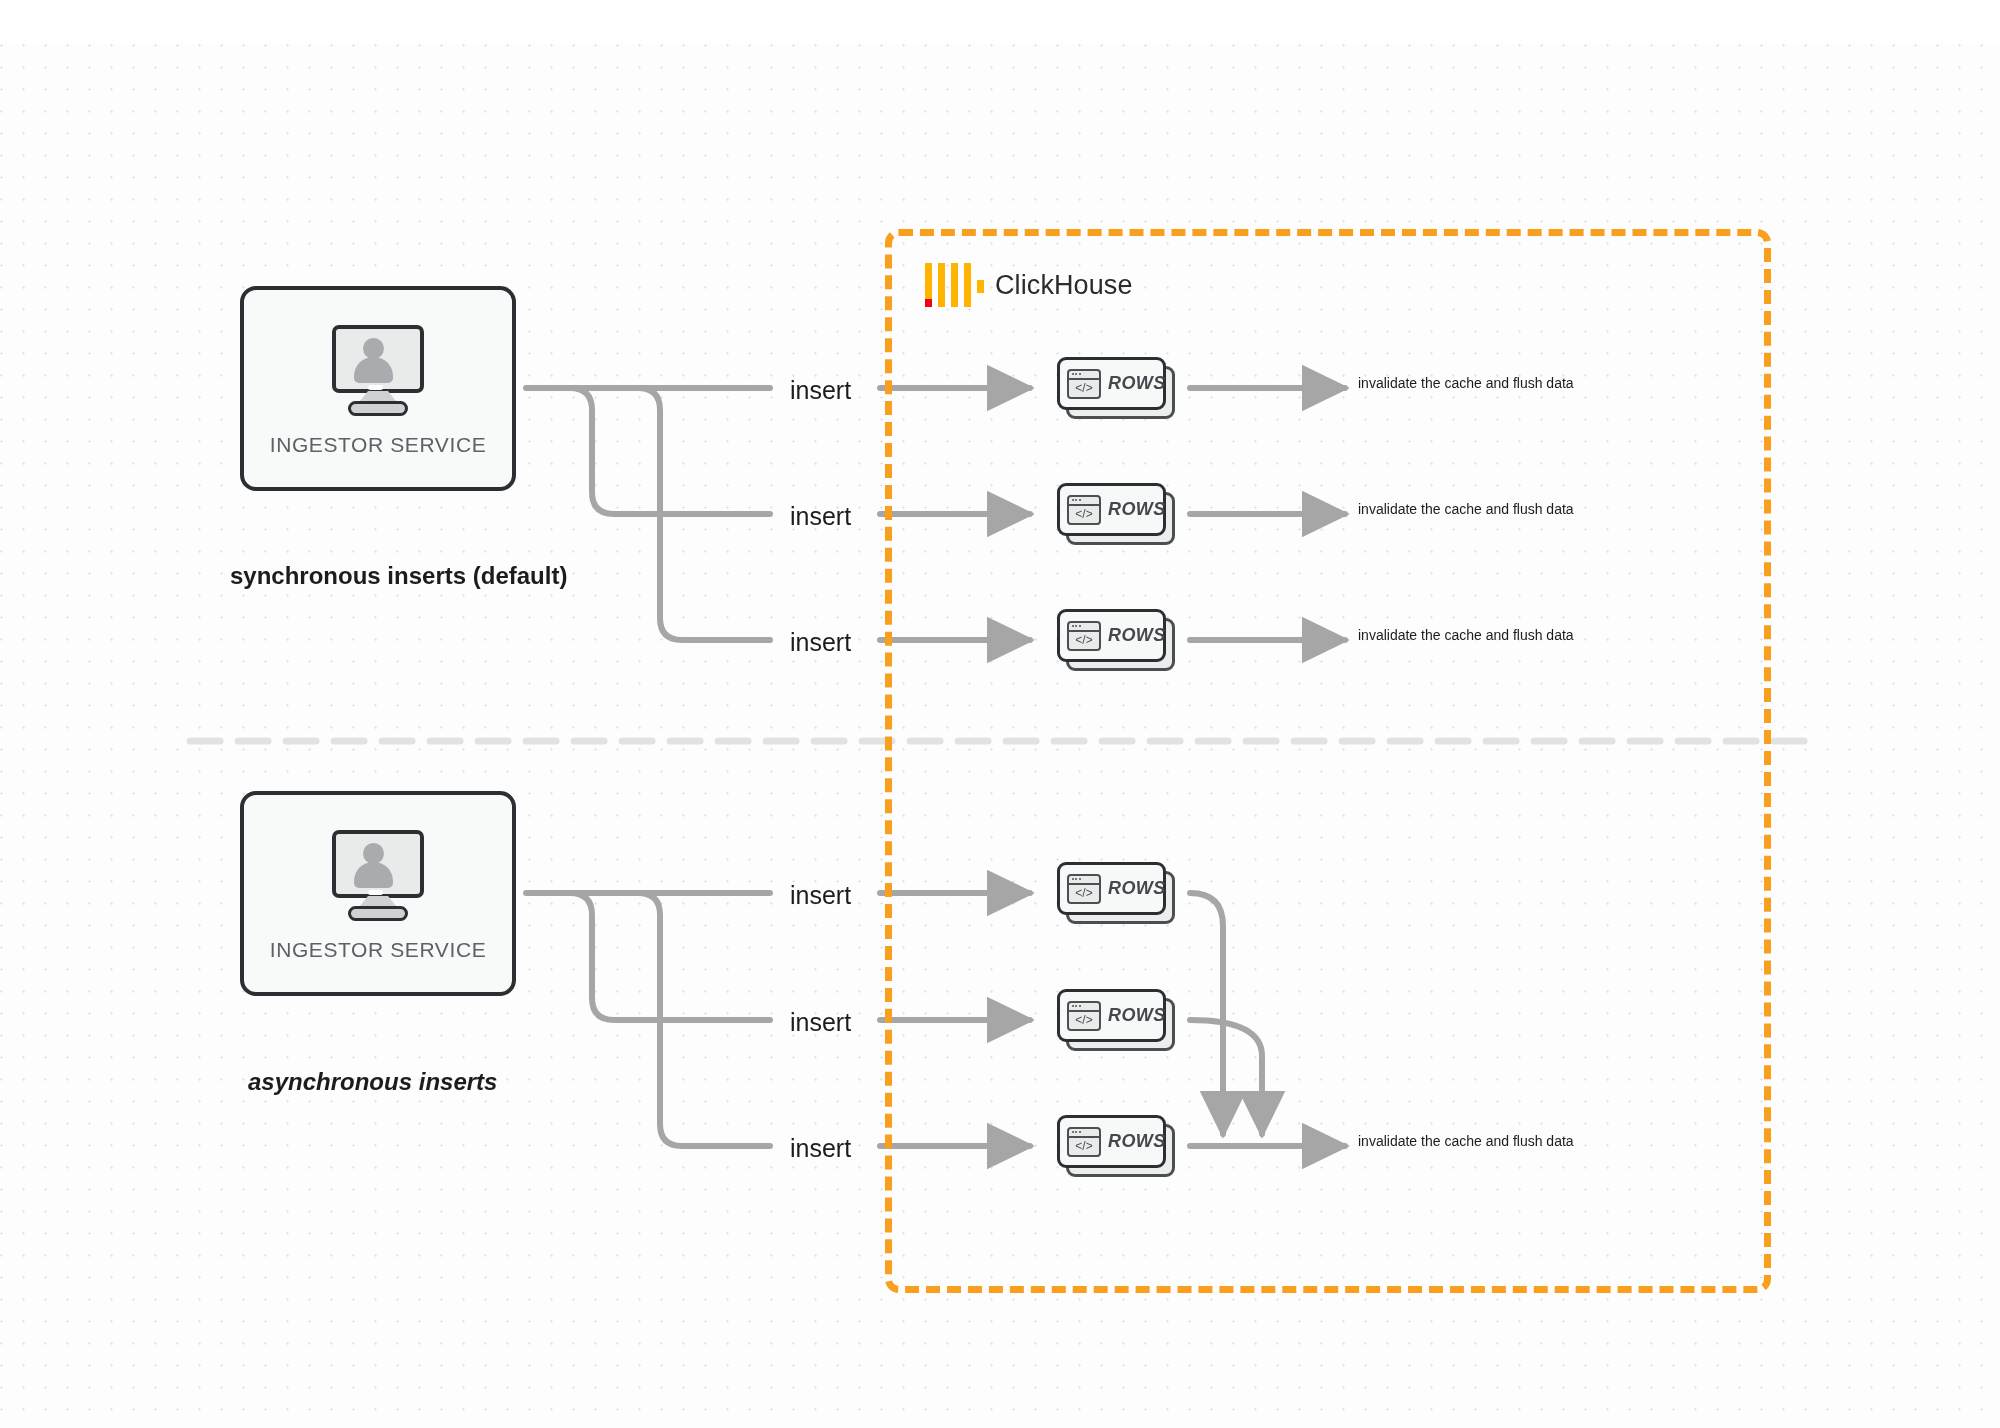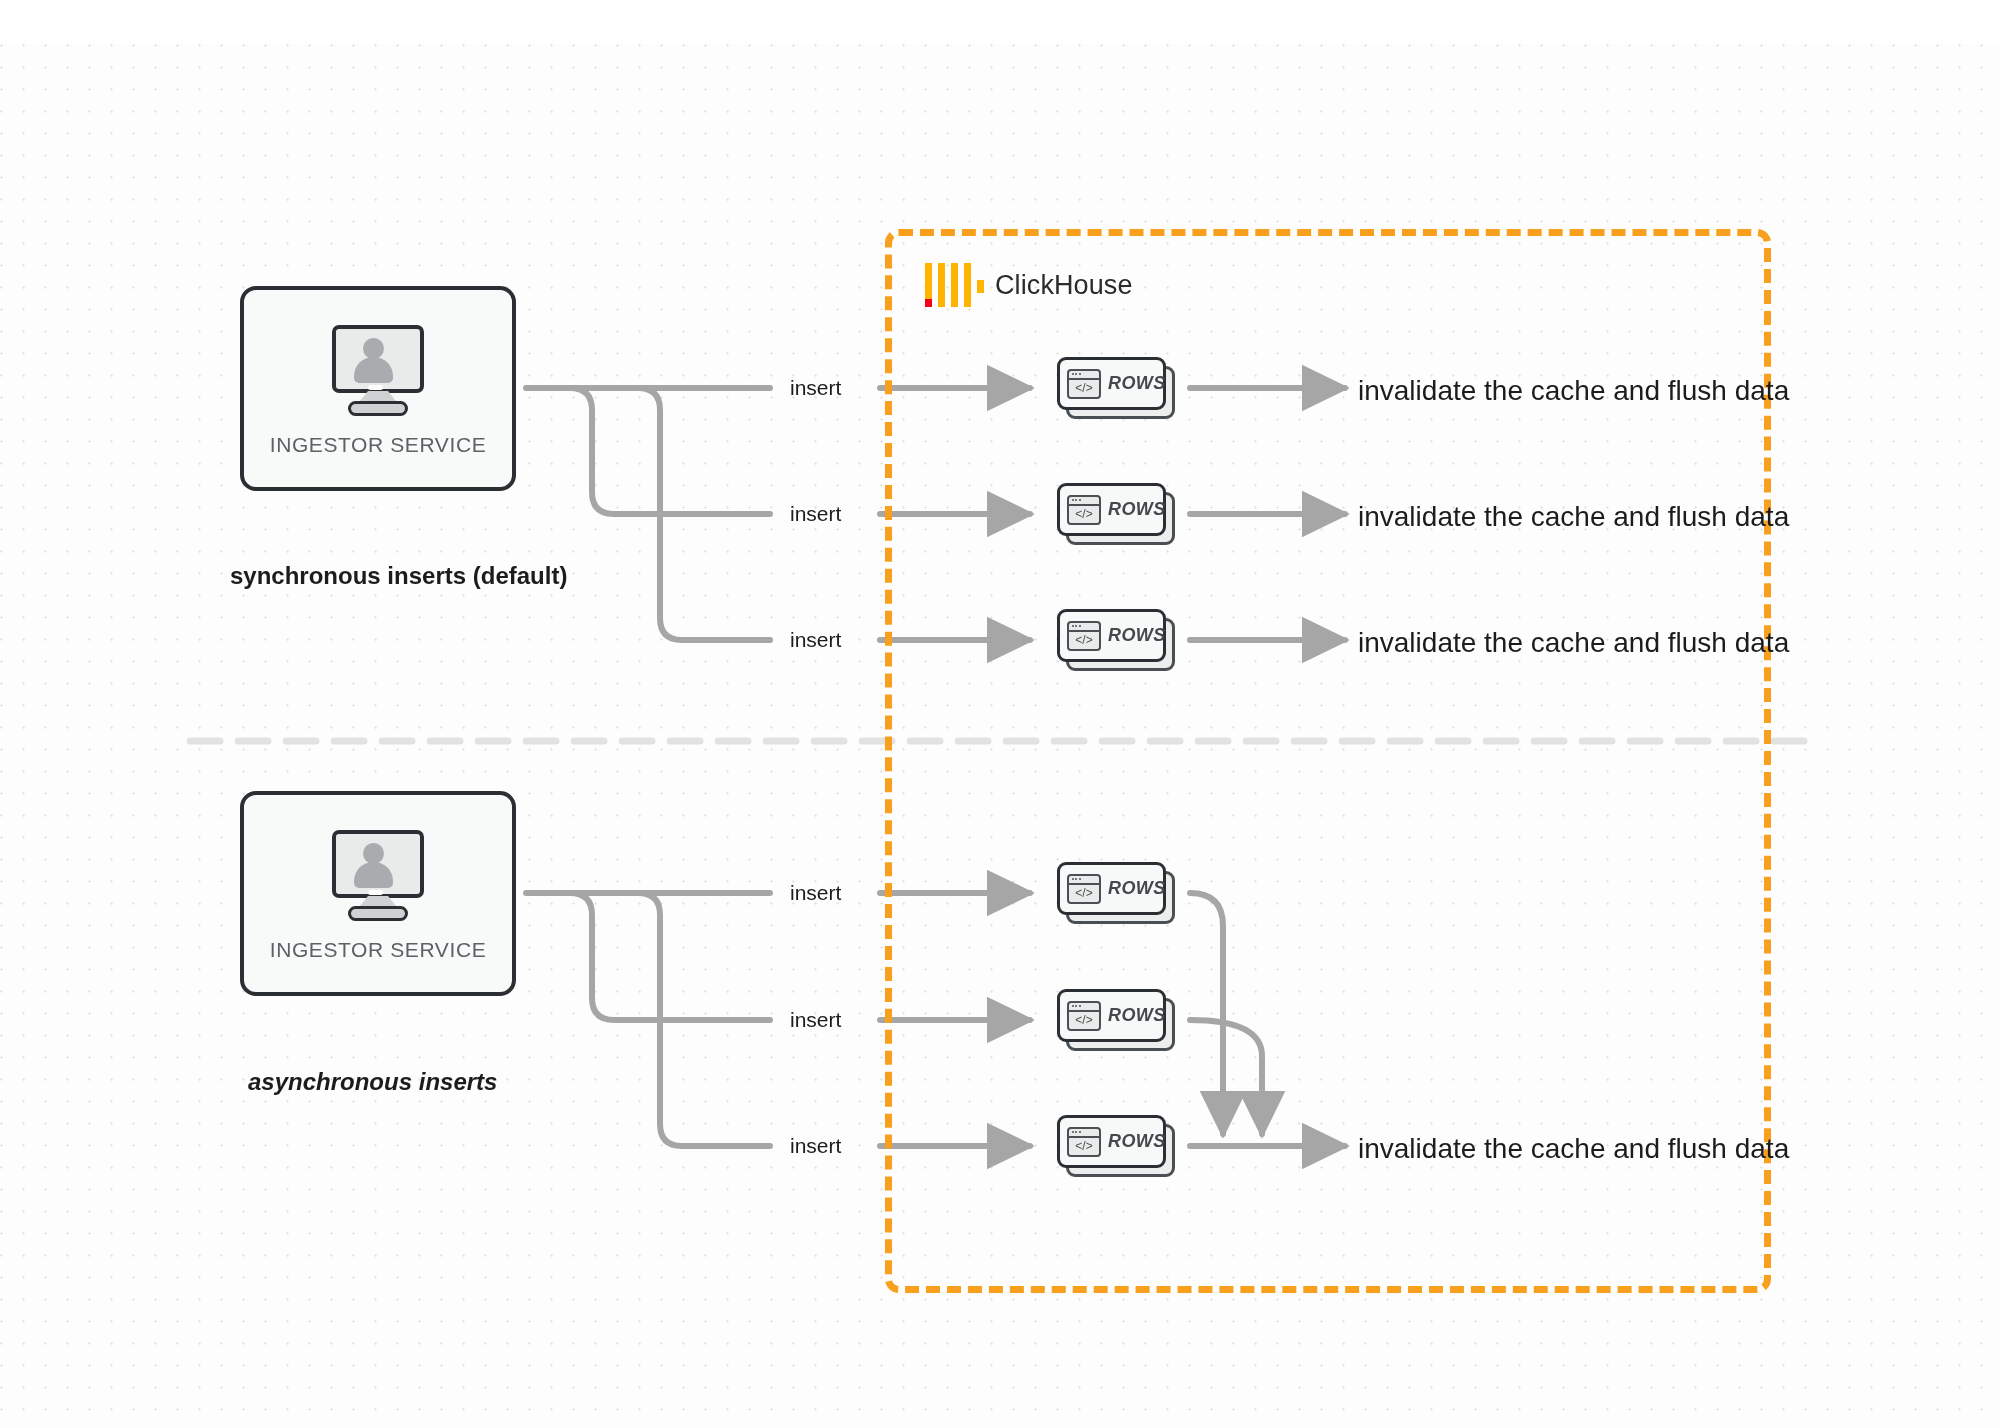--- a/index.html
+++ b/index.html
@@ -236,27 +236,27 @@
     font-size: 18px;
     font-style: italic;
     font-weight: bold;
     color: #44484c;
     letter-spacing: 0.4px;
   }
 
   
   .edge-label {
     position: absolute;
-    font-size: 21px;
+    font-size: 25px;
     color: #1c1c1c;
     white-space: nowrap;
   }
   .flush-label {
     position: absolute;
-    font-size: 28px;
+    font-size: 14px;
     color: #1c1c1c;
     white-space: nowrap;
     text-align: right;
   }
 </style>
 </head>
 <body>
 
 <div id="canvas">
 

